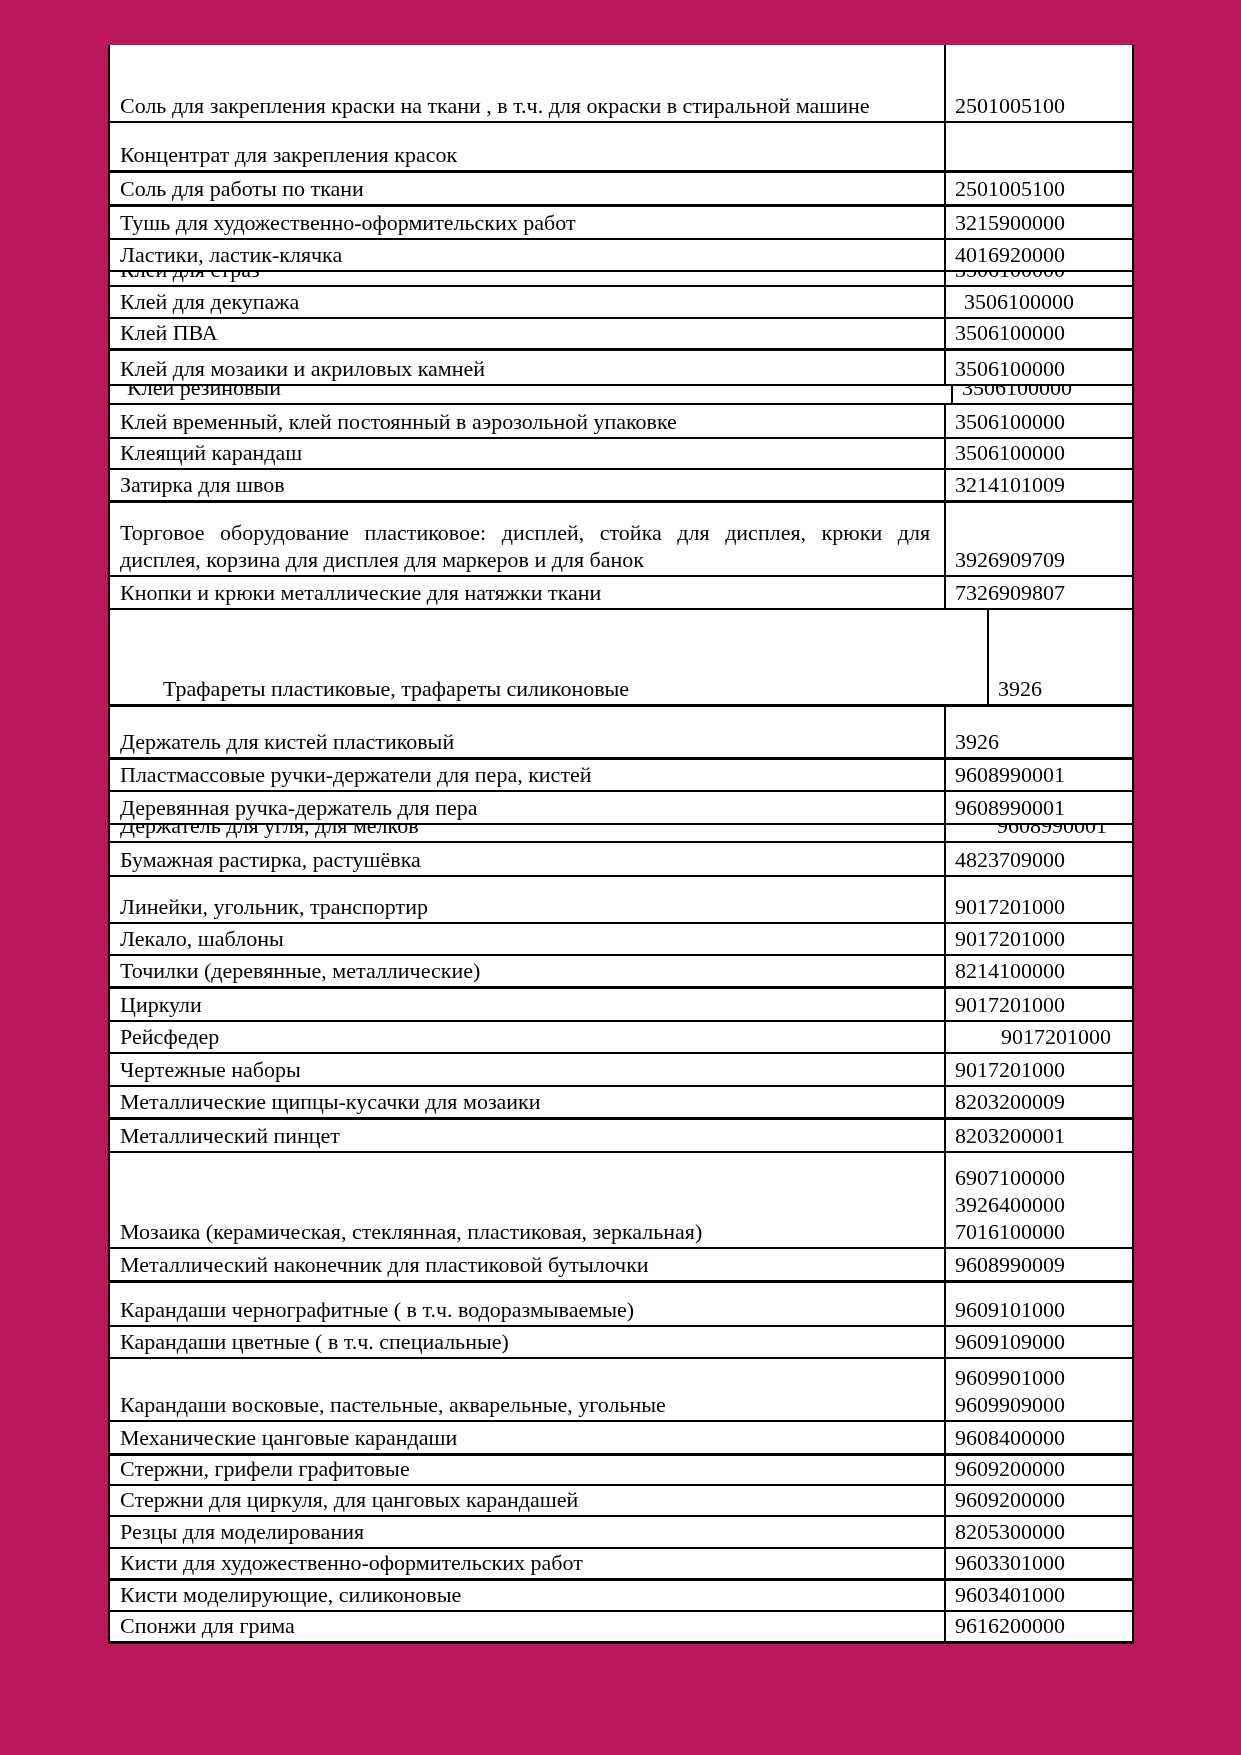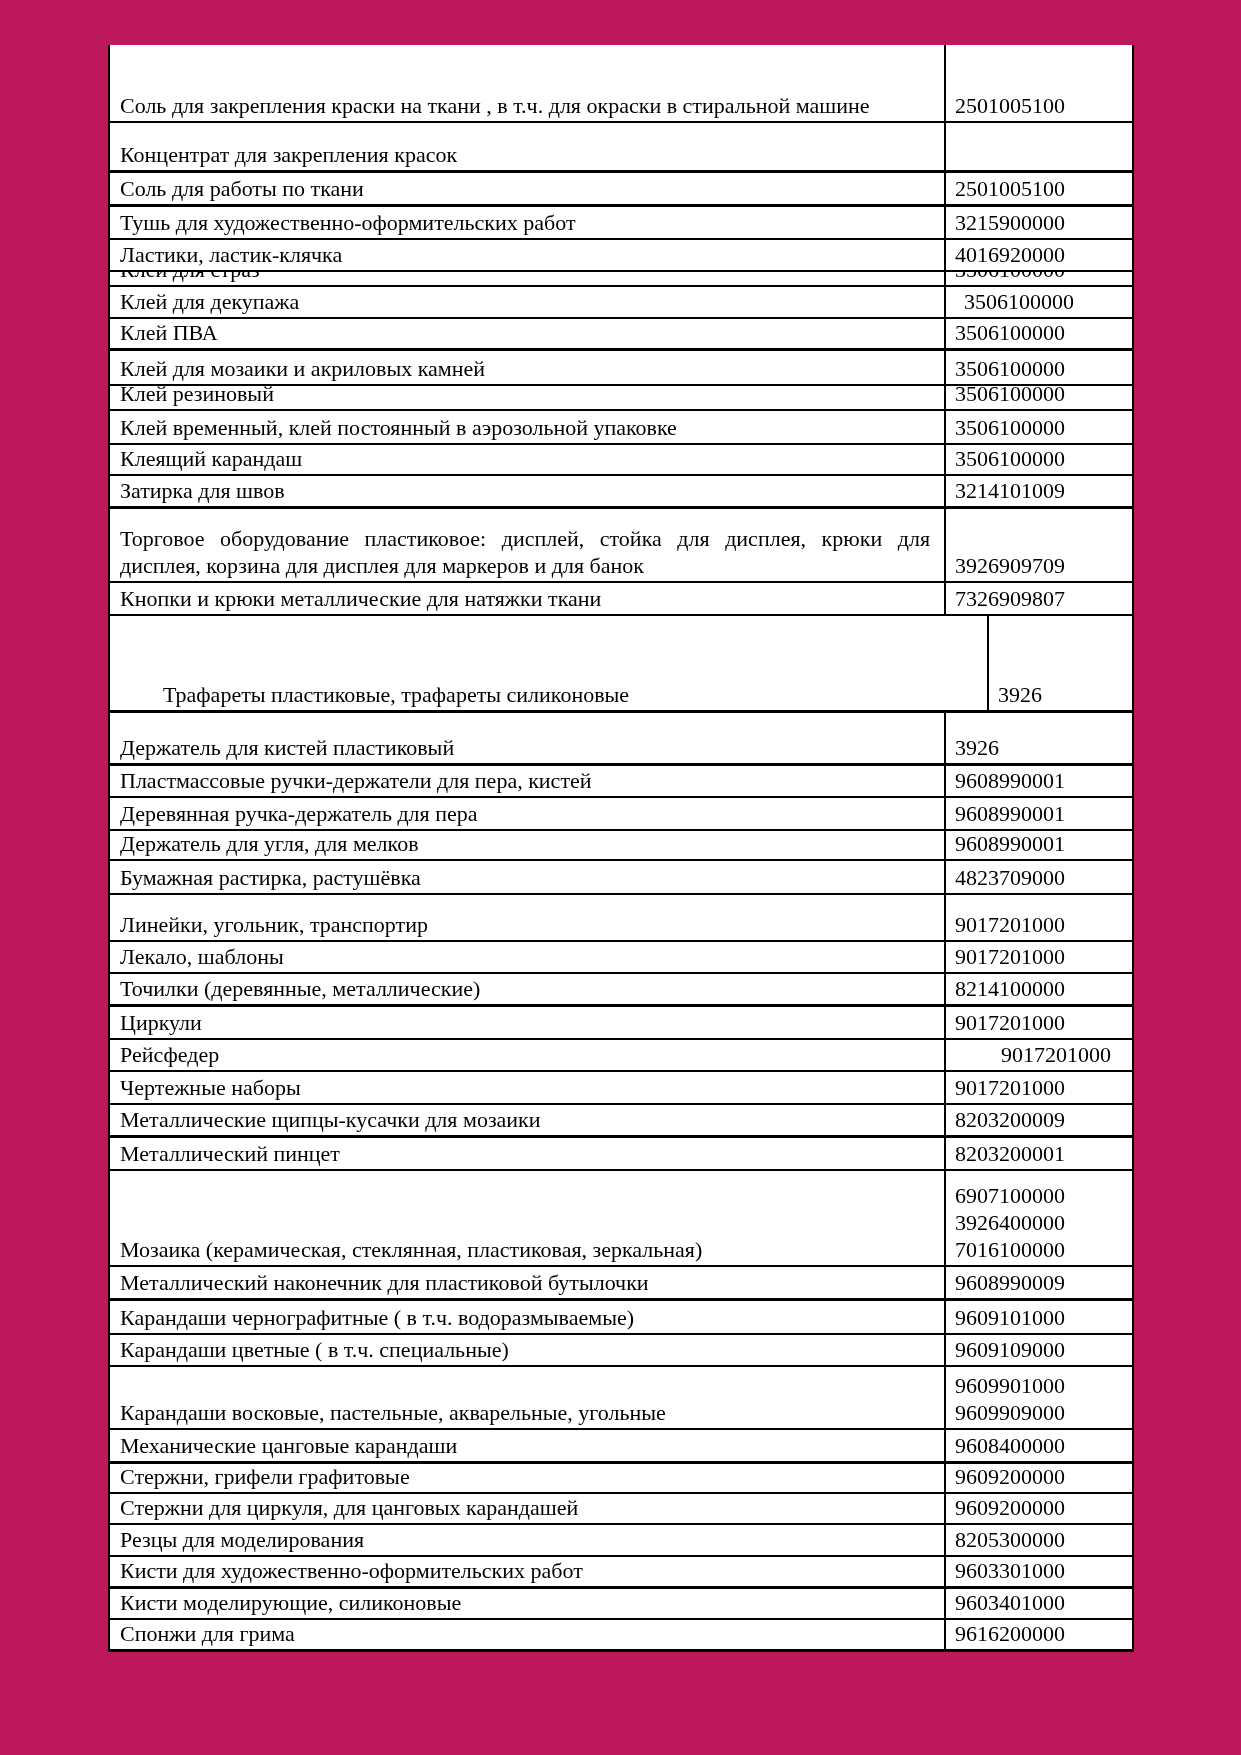--- a/index.html
+++ b/index.html
@@ -128,21 +128,21 @@
         </div>
       </div>
       <div class="row" style="height: 35px;">
         <div class="cell name-cell">
           <div>Клей для мозаики и акриловых камней</div>
         </div>
         <div class="cell code-cell">
           <div class="code-line">3506100000</div>
         </div>
       </div>
-      <div class="row" style="height: 25px;">
+      <div class="row" style="height: 19px; padding-left: 7px;">
         <div class="cell name-cell">
           <div>Клей резиновый</div>
         </div>
         <div class="cell code-cell">
           <div class="code-line">3506100000</div>
         </div>
       </div>
       <div class="row" style="height: 34px;">
         <div class="cell name-cell">
           <div>Клей временный, клей постоянный в аэрозольной упаковке</div>
@@ -208,21 +208,21 @@
         </div>
       </div>
       <div class="row" style="height: 33px;">
         <div class="cell name-cell">
           <div>Деревянная ручка-держатель для пера</div>
         </div>
         <div class="cell code-cell">
           <div class="code-line">9608990001</div>
         </div>
       </div>
-      <div class="row" style="height: 30px;">
+      <div class="row" style="height: 18px; gap: 42px;">
         <div class="cell name-cell">
           <div>Держатель для угля, для мелков</div>
         </div>
         <div class="cell code-cell">
           <div class="code-line">9608990001</div>
         </div>
       </div>
       <div class="row" style="height: 34px;">
         <div class="cell name-cell">
           <div>Бумажная растирка, растушёвка</div>
@@ -306,21 +306,21 @@
         </div>
       </div>
       <div class="row thick" style="height: 34px;">
         <div class="cell name-cell">
           <div>Металлический наконечник для пластиковой бутылочки</div>
         </div>
         <div class="cell code-cell">
           <div class="code-line">9608990009</div>
         </div>
       </div>
-      <div class="row" style="height: 34px;">
+      <div class="row" style="height: 44px;">
         <div class="cell name-cell">
           <div>Карандаши чернографитные ( в т.ч. водоразмываемые)</div>
         </div>
         <div class="cell code-cell">
           <div class="code-line">9609101000</div>
         </div>
       </div>
       <div class="row" style="height: 32px;">
         <div class="cell name-cell">
           <div>Карандаши цветные ( в т.ч. специальные)</div>

